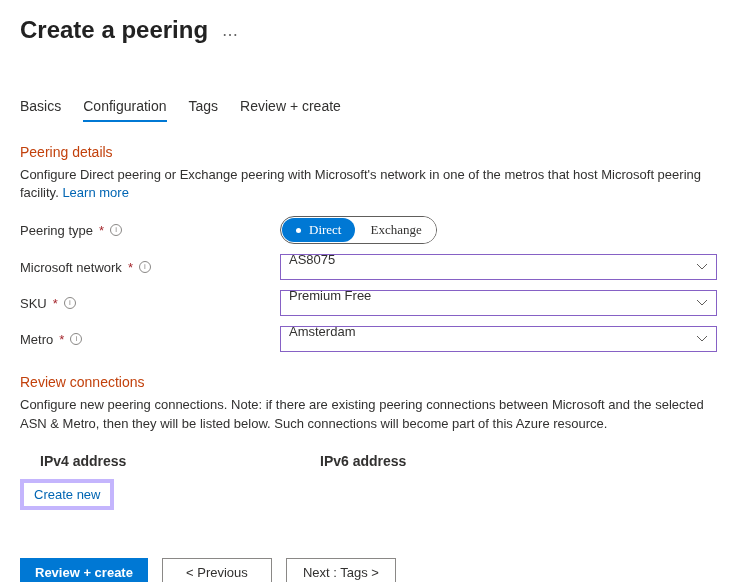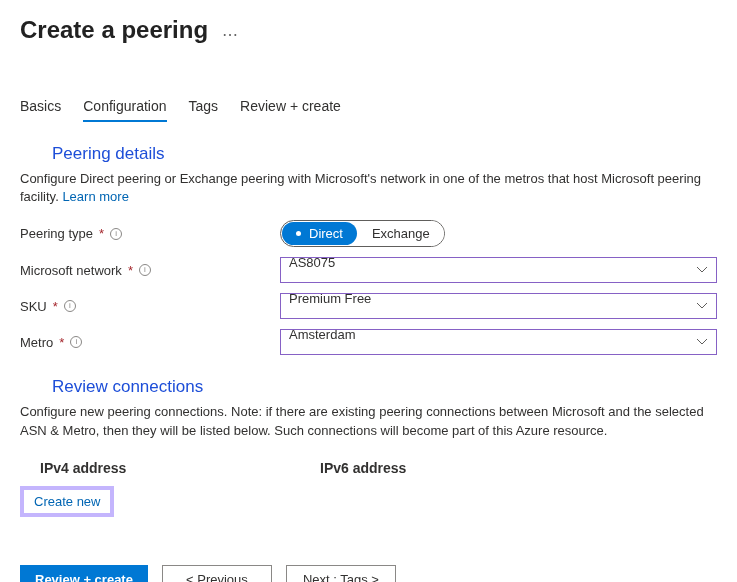--- a/index.html
+++ b/index.html
@@ -4,29 +4,29 @@
   <style>
     * { box-sizing: border-box; margin: 0; padding: 0; }
     body { font-family: "Segoe UI", Arial, sans-serif; font-size: 13px; color: #323130; background: #fff; width: 737px; }
     .page { padding: 0 20px 20px 20px; }
     .title-row { display: flex; align-items: flex-end; padding: 16px 0 8px 0; }
     .title { font-size: 24px; font-weight: 600; color: #222; }
     .ellipsis { margin-left: 14px; color: #666; font-size: 16px; cursor: default; }
     .tabs { display: flex; gap: 22px; margin-top: 40px; border-bottom: 0px solid transparent; }
     .tab { padding: 6px 0; font-size: 14px; color: #323130; cursor: pointer; border-bottom: 2px solid transparent; }
     .tab.active { border-bottom: 2px solid #0078d4; font-weight: 400; color: #323130; }
-    .section-heading { font-size: 17px; margin-top: 22px; margin-bottom: 6px; color: #1d4ed8; margin-left: 32px; }
+    .section-heading { font-size: 14px; margin-top: 22px; margin-bottom: 6px; color: #c2410c; }
     .section-desc { font-size: 13px; color: #323130; line-height: 1.4; margin-bottom: 14px; }
     .link { color: #0065b3; text-decoration: none; cursor: pointer; }
     .form-row { display: flex; align-items: center; margin: 10px 0; }
     .form-label { width: 260px; display: flex; align-items: center; gap: 6px; font-size: 13px; color: #323130; }
     .req { color: #a4262c; }
     .info-icon { display: inline-flex; width: 12px; height: 12px; border: 1px solid #8a8886; border-radius: 50%; align-items: center; justify-content: center; font-size: 8px; color: #8a8886; line-height: 1; cursor: default; }
     .form-control { flex: 1; }
-    .pill-group { display: inline-flex; border: 1px solid #605e5c; border-radius: 16px; overflow: hidden; background: #fff; }
+    .pill-group { display: inline-flex; border: 1px solid #605e5c; border-radius: 16px; overflow: hidden; background: #fff; font-family: Liberation Serif, serif; }
     .pill { padding: 4px 14px; font-size: 13px; cursor: pointer; background: #fff; color: #323130; display: flex; align-items: center; gap: 4px; }
     .pill.selected { background: #0078d4; color: #fff; border-radius: 14px; margin: 1px; }
     .pill .bullet { width:5px; height:5px; border-radius:50%; background:#fff; margin-right:4px; }
     .dropdown { position: relative; border: 1px solid #8661c5; background: #fff; height: 26px; display: flex; align-items: flex-end; padding: 12px 8px; cursor: pointer; }
     .dropdown .chev { position: absolute; right: 8px; top: 50%; transform: translateY(-50%); }
     .chev svg { width: 12px; height: 12px; display:block; }
     .conn-table { margin-top: 14px; }
     .conn-head { display: flex; padding: 6px 0 6px 20px; font-weight: 600; font-size: 14px; color: #323130; }
     .col1 { width: 180px; }
     .col2 { width: 280px; }

